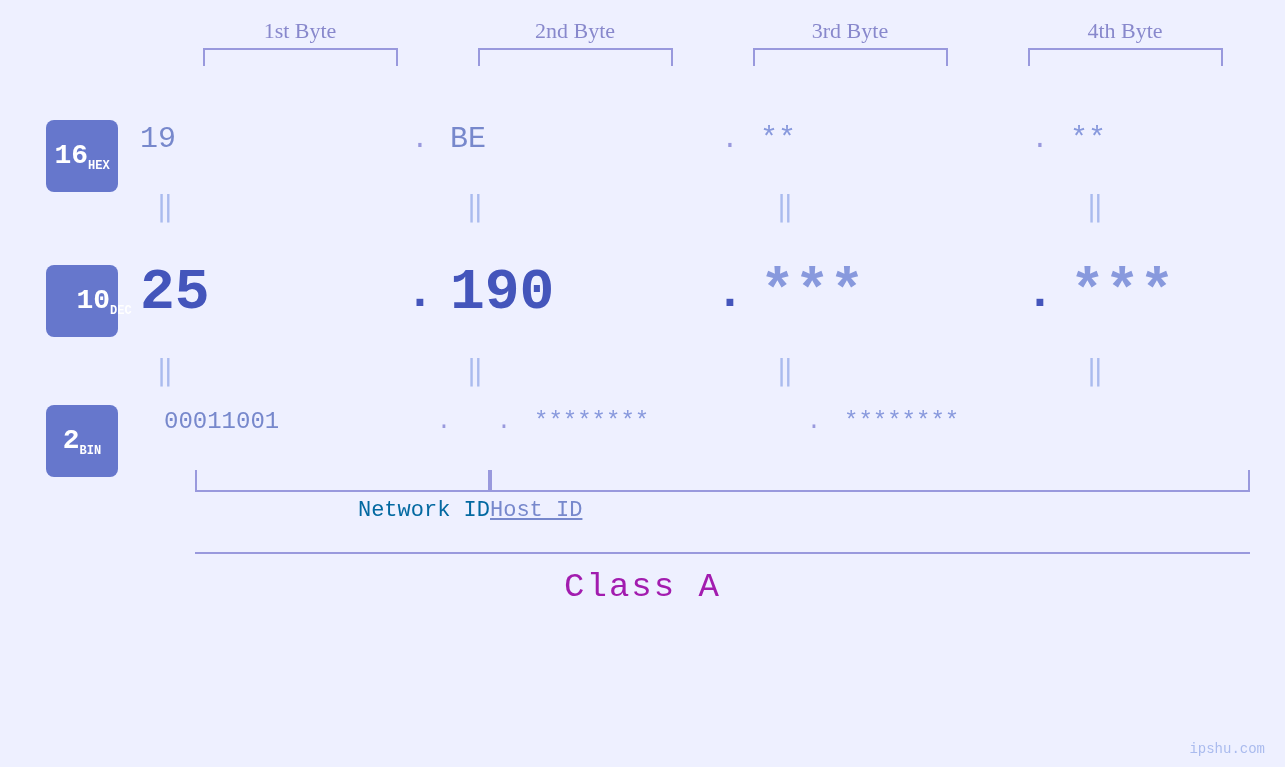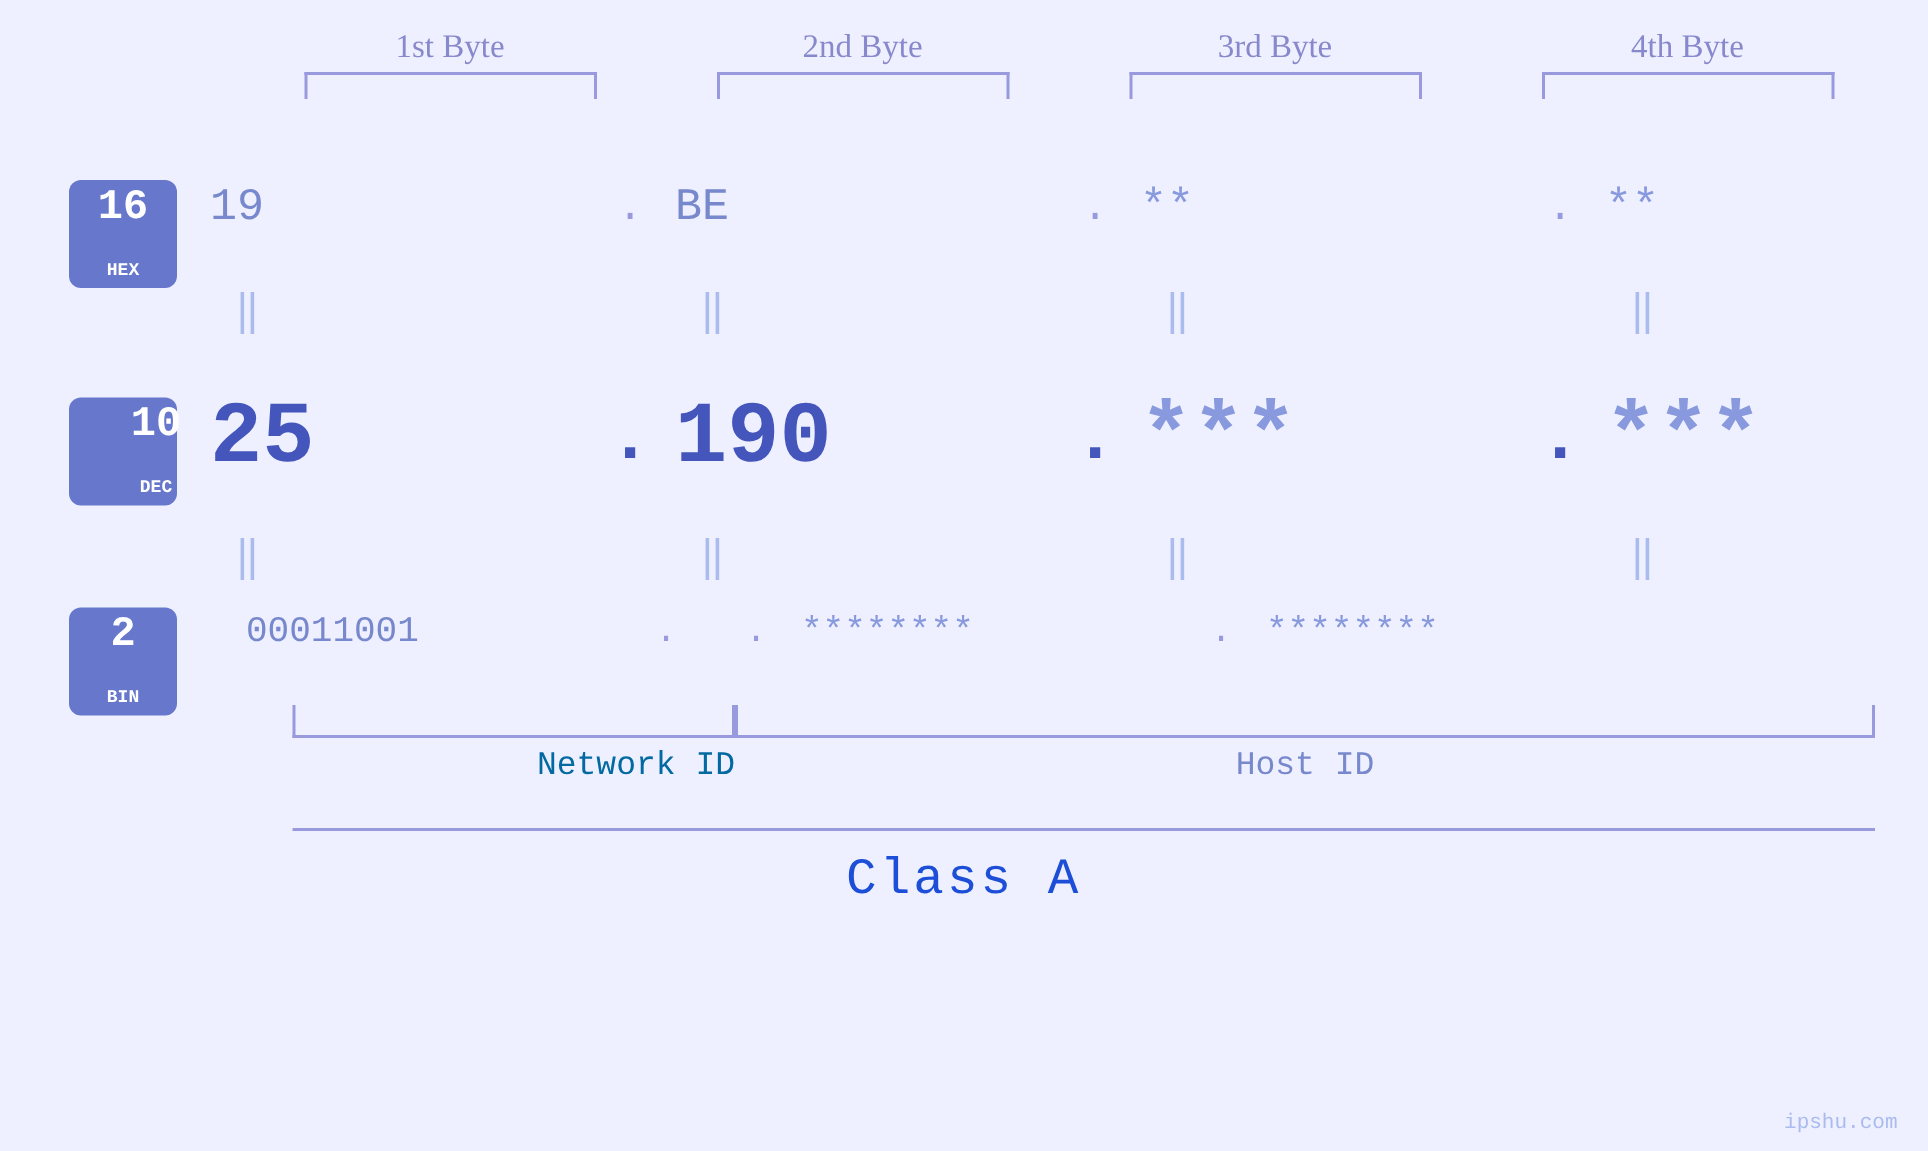--- a/index.html
+++ b/index.html
@@ -33,21 +33,21 @@
     
     .base-label {
       position: absolute;
       left: 46px;
       background-color: #6677cc;
       color: white;
       border-radius: 8px;
       width: 72px;
       height: 72px;
       display: flex;
-      flex-direction: column;
+      flex-direction: row;
       align-items: center;
       justify-content: center;
       font-size: 22px;
       font-weight: bold;
     }
 
     .base-label .base-num {
       font-size: 28px;
       line-height: 1;
     }
@@ -235,23 +235,23 @@
           <span class="bin-val masked">********</span>
         </div>
     </div>
 
     <div style="position:absolute; top:400px; left:195px; width:295px; height:22px; border-bottom:2px solid #9999dd; border-left:2px solid #9999dd; border-right:2px solid #9999dd;"></div>
 
     <div style="position:absolute; top:400px; left:490px; width:760px; height:22px; border-bottom:2px solid #9999dd; border-left:2px solid #9999dd; border-right:2px solid #9999dd;"></div>
 
     <div style="position:absolute; top:428px; left:195px; width:295px; text-align:right; color:#0369a1; font-size:22px; font-family:'Courier New',monospace;">Network ID</div>
 
-    <div style="position:absolute; top:428px; left:490px; width:760px; text-align:center; color:#7788cc; font-size:22px; font-family:'Courier New',monospace;">Host ID</div>
+    <div style="position:absolute; top:428px; left:490px; width:760px; text-align:left; color:#7788cc; font-size:22px; font-family:'Courier New',monospace;text-decoration:underline;">Host ID</div>
 
     <div style="position:absolute; top:482px; left:195px; width:1055px; border-top:2px solid #9999dd;"></div>
 
-    <div style="position:absolute; top:498px; left:0; width:1285px; text-align:center; color:#1d4ed8; font-size:34px; font-family:'Courier New',monospace; letter-spacing:2px;">Class A</div>
+    <div style="position:absolute; top:498px; left:0; width:1285px; text-align:center; color:#a21caf; font-size:34px; font-family:'Courier New',monospace; letter-spacing:2px;">Class A</div>
 
   </div>
 
   <div class="watermark">ipshu.com</div>
 
 </div>
 
 </body></html>

